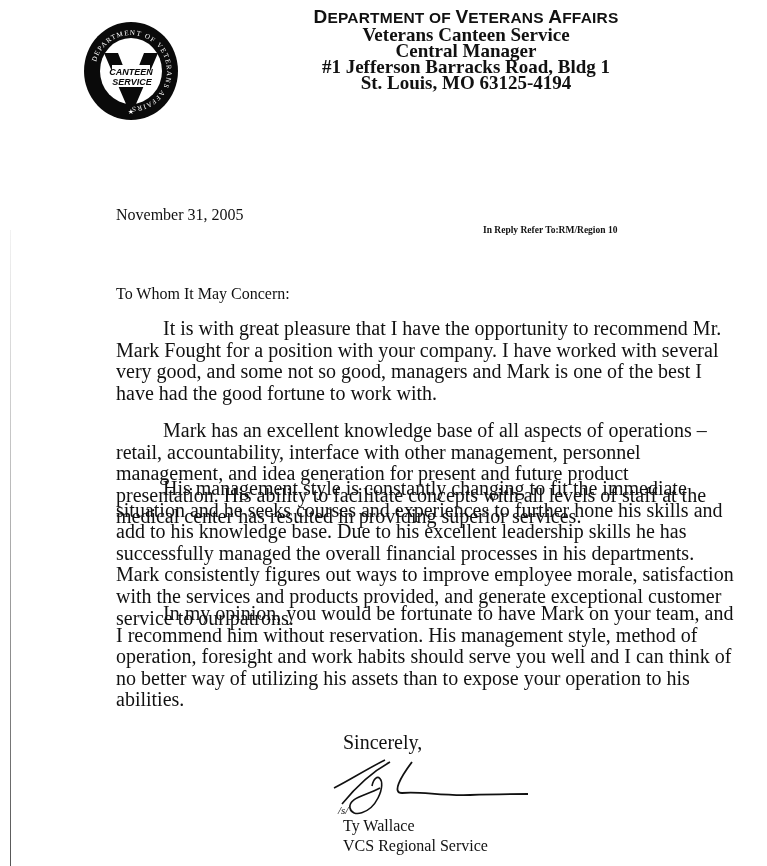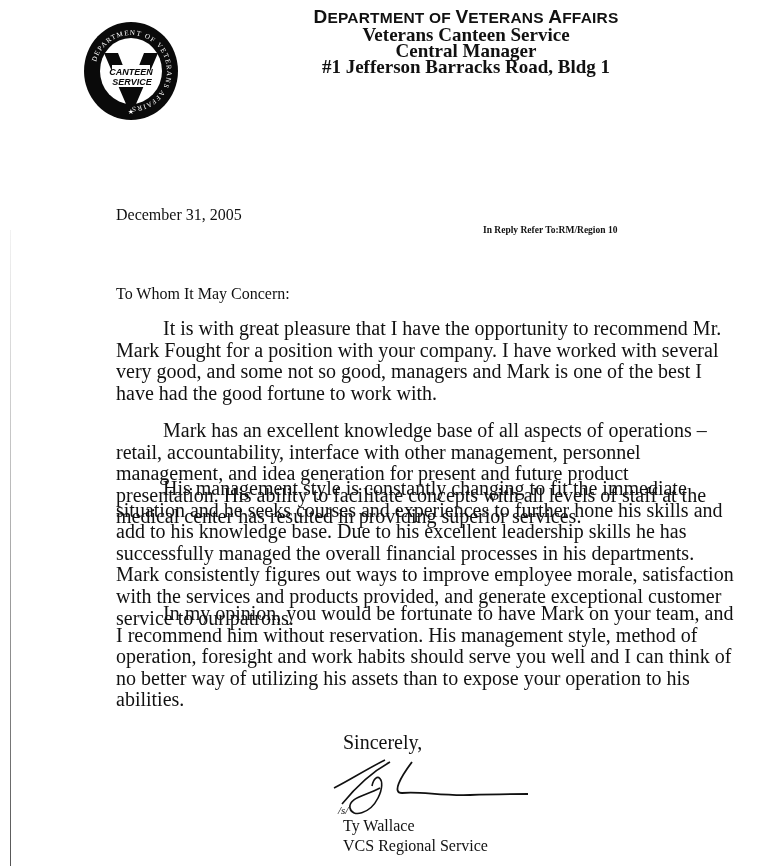--- a/index.html
+++ b/index.html
@@ -47,23 +47,24 @@
       <textPath href="#ringpath" startOffset="4%">DEPARTMENT OF VETERANS AFFAIRS</textPath>
     </text>
     <text x="49" y="94" text-anchor="middle" font-size="7" fill="#ffffff">★</text>
   </svg>
 
   <div class="lh">
     <div class="dept"><span class="big">D</span><span>EPARTMENT OF </span><span class="big">V</span><span>ETERANS </span><span class="big">A</span><span>FFAIRS</span></div>
     <div class="line">Veterans Canteen Service</div>
     <div class="line">Central Manager</div>
     <div class="line">#1 Jefferson Barracks Road, Bldg 1</div>
+    <div class="line">St. Louis, MO  63125-4194</div>
   </div>
 
-  <div class="date serif">December 31, 2005</div>
+  <div class="date serif">November 31, 2005</div>
   <div class="ref serif">In Reply Refer To:RM/Region 10</div>
   <div class="salutation serif">To Whom It May Concern:</div>
 
   <div class="para p1 serif"><span class="indent"></span><span>It is with great pleasure that I have the opportunity to recommend Mr. Mark Fought for a position with your company.  I have worked with several very good, and some not so good, managers and Mark is one of the best I have had the good fortune to work with.</span></div>
   <div class="para p2 serif"><span class="indent"></span><span>Mark has an excellent knowledge base of all aspects of operations – retail, accountability, interface with other management, personnel management, and idea generation for present and future product presentation.  His ability to facilitate concepts with all levels of staff at the medical center has resulted in providing superior services.</span></div>
   <div class="para p3 serif"><span class="indent"></span><span>His management style is constantly changing to fit the immediate situation and he seeks courses and experiences to further hone his skills and add to his knowledge base.  Due to his excellent leadership skills he has successfully managed the overall financial processes in his departments.  Mark consistently figures out ways to improve employee morale, satisfaction with the services and products provided, and generate exceptional customer service to our patrons.</span></div>
   <div class="para p4 serif"><span class="indent"></span><span>In my opinion, you would be fortunate to have Mark on your team, and I recommend him without reservation.  His management style, method of operation, foresight and work habits should serve you well and I can think of no better way of utilizing his assets than to expose your operation to his abilities.</span></div>
 
   <div class="closing serif">Sincerely,</div>
 

